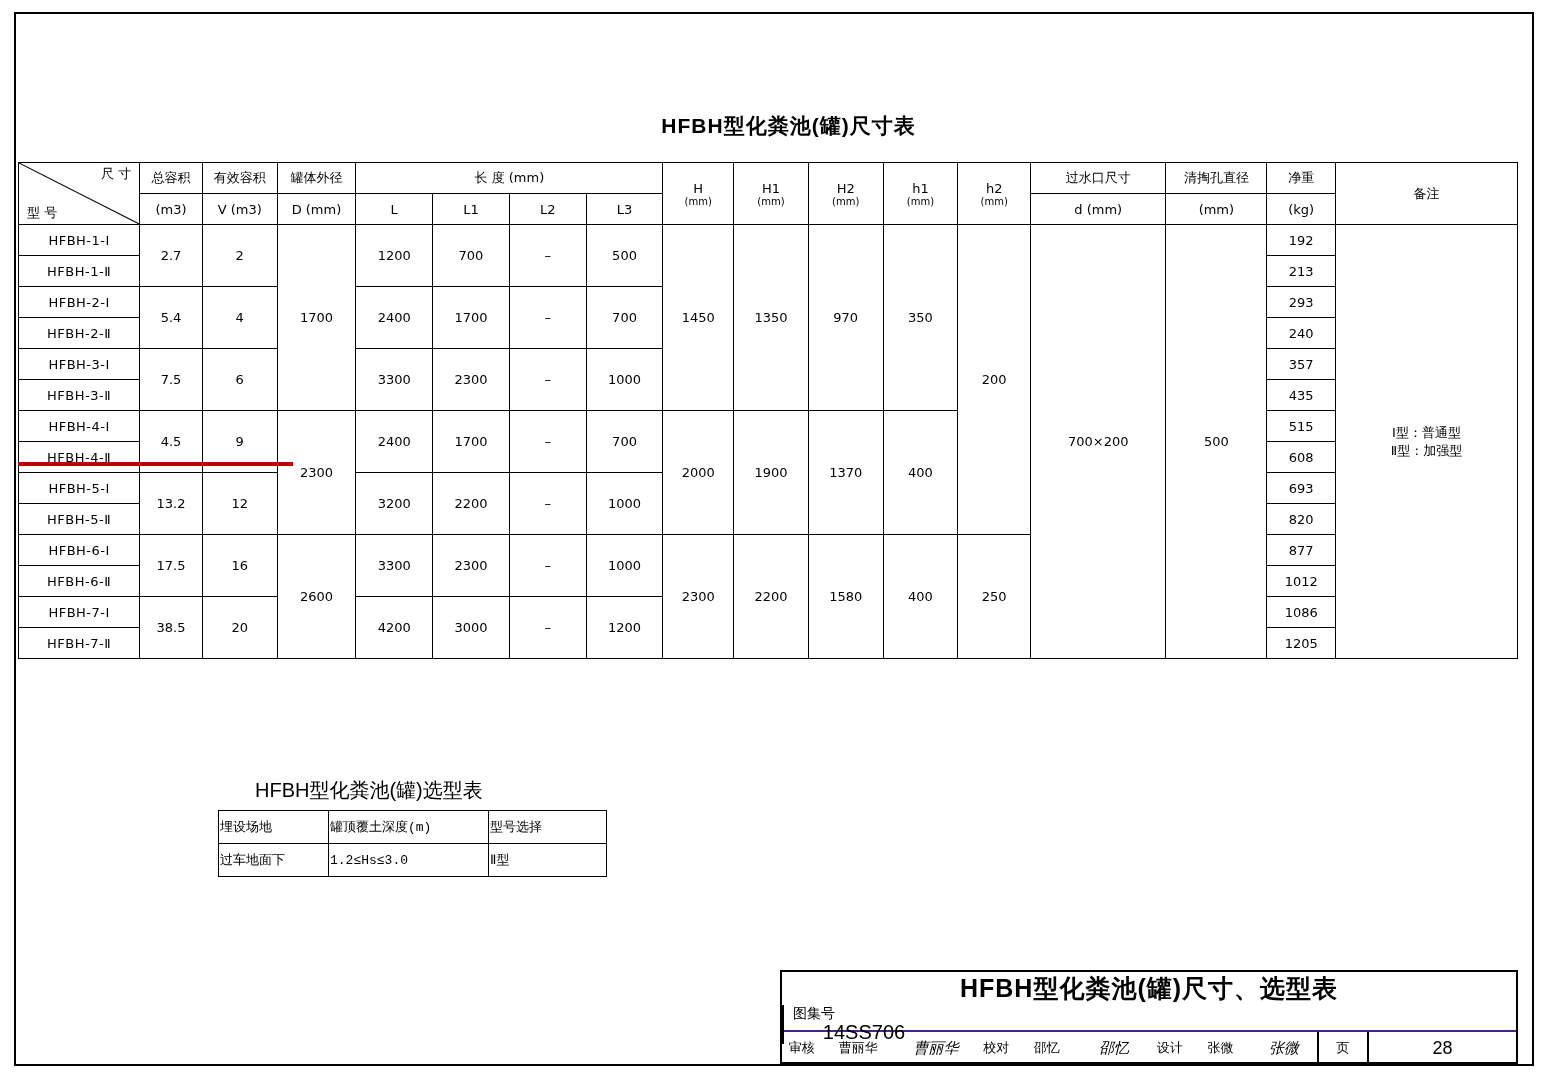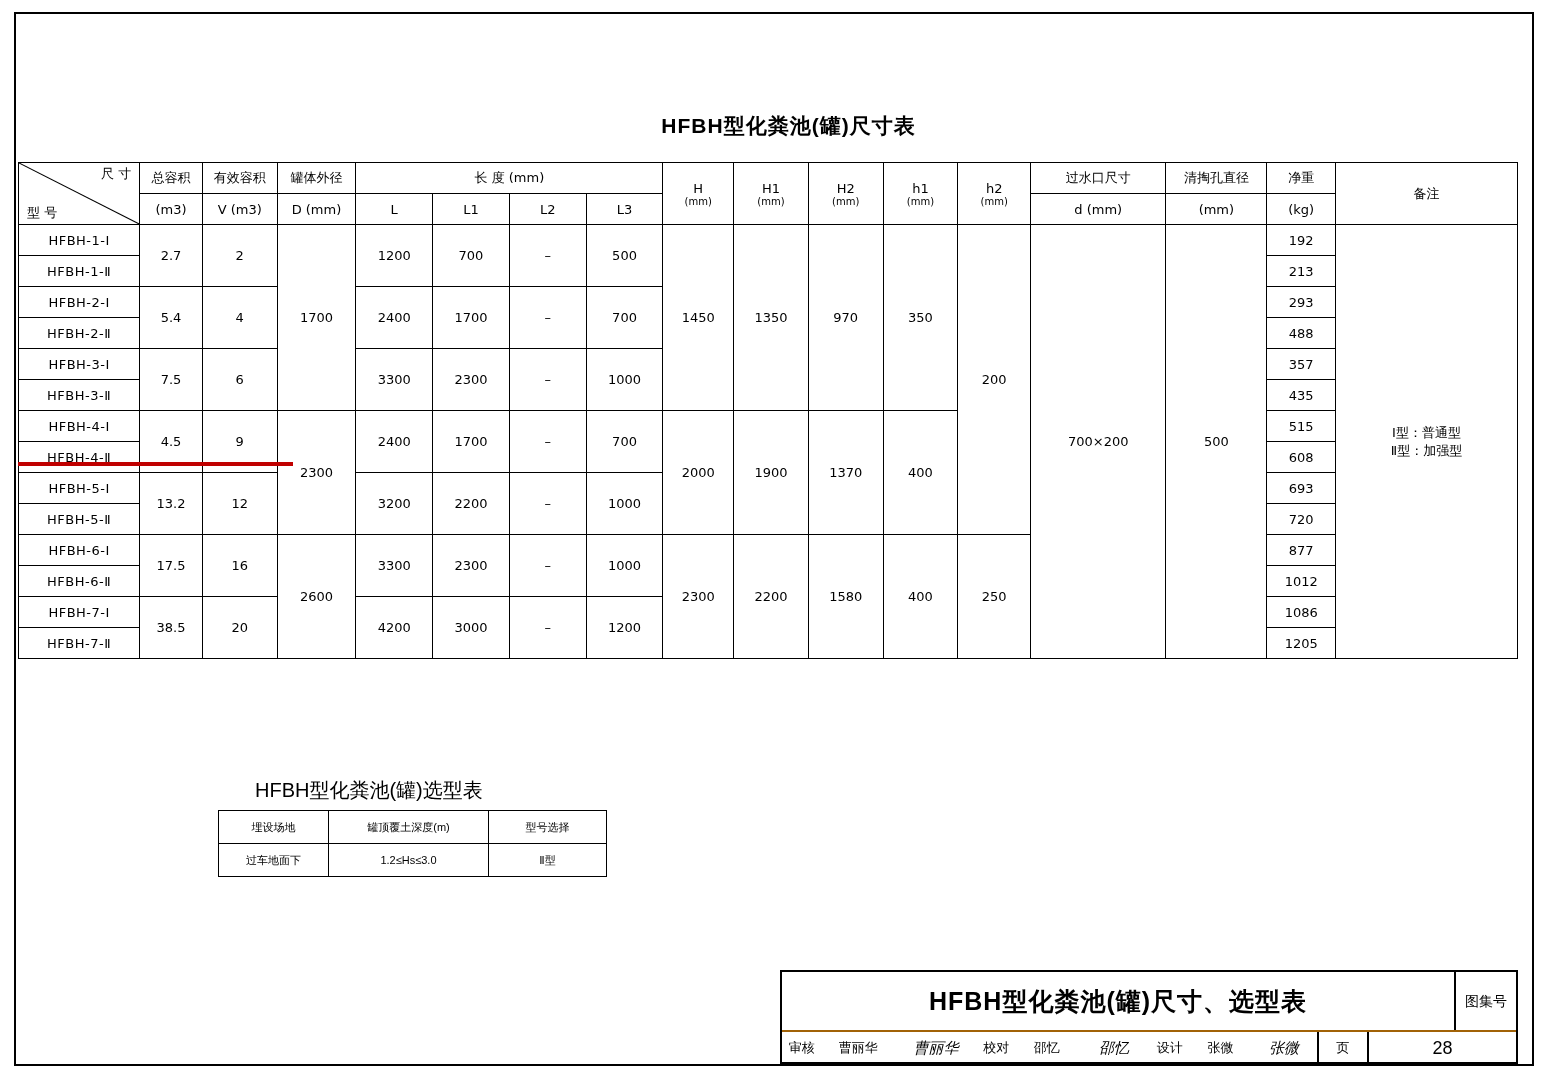--- a/index.html
+++ b/index.html
@@ -42,30 +42,30 @@
   }
   
   .sel-title{
     position:absolute;left:255px;top:777px;font-size:20px;font-weight:normal;
   }
   .sel-table{
     position:absolute;left:218px;top:810px;border-collapse:collapse;
     table-layout:fixed;width:388px;
   }
   .sel-table td{
-    border:1px solid #000;text-align:center;font-size:11px;height:30px;
-    font-family:Liberation Sans, sans-serif;
+    border:1px solid #000;text-align:left;font-size:13px;height:30px;
+    font-family:Liberation Mono, monospace;
   }
   .sel-table td.lbl{line-height:15px;}
   
   .titleblock{
     position:absolute;left:780px;top:970px;width:738px;height:94px;
     border:2px solid #000;box-sizing:border-box;
   }
-  .tb-row1{display:flex;height:58px;border-bottom:2px solid #a16207;}
+  .tb-row1{display:flex;height:58px;border-bottom:2px solid #4c1d95;flex-direction:column;}
   .tb-name{
     flex:1;display:flex;align-items:center;justify-content:center;
     font-size:25px;font-weight:bold;letter-spacing:1px;
   }
   .tb-idlabel{
     width:60px;border-left:2px solid #000;display:flex;align-items:center;
     justify-content:center;font-size:14px;line-height:16px;text-align:center;
   }
   .tb-idval{
     width:160px;border-left:2px solid #000;display:flex;align-items:center;
@@ -188,21 +188,21 @@
     <td rowspan="2">5.4</td>
     <td rowspan="2">4</td>
     <td rowspan="2">2400</td>
     <td rowspan="2">1700</td>
     <td rowspan="2">–</td>
     <td rowspan="2">700</td>
     <td>293</td>
   </tr>
   <tr>
     <td class="model">HFBH-2-Ⅱ</td>
-    <td>488</td>
+    <td>240</td>
   </tr>
 
   <tr>
     <td class="model">HFBH-3-Ⅰ</td>
     <td rowspan="2">7.5</td>
     <td rowspan="2">6</td>
     <td rowspan="2">3300</td>
     <td rowspan="2">2300</td>
     <td rowspan="2">–</td>
     <td rowspan="2">1000</td>
@@ -238,21 +238,21 @@
     <td rowspan="2">13.2</td>
     <td rowspan="2">12</td>
     <td rowspan="2">3200</td>
     <td rowspan="2">2200</td>
     <td rowspan="2">–</td>
     <td rowspan="2">1000</td>
     <td>693</td>
   </tr>
   <tr>
     <td class="model">HFBH-5-Ⅱ</td>
-    <td>720</td>
+    <td>820</td>
   </tr>
 
   <tr>
     <td class="model">HFBH-6-Ⅰ</td>
     <td rowspan="2">17.5</td>
     <td rowspan="2">16</td>
     <td rowspan="4">2600</td>
     <td rowspan="2">3300</td>
     <td rowspan="2">2300</td>
     <td rowspan="2">–</td>
@@ -307,20 +307,21 @@
       <td>1.2≤Hs≤3.0</td>
       <td>Ⅱ型</td>
     </tr>
   </tbody>
 </table>
 
 <div class="titleblock">
   <div class="tb-row1">
     <div class="tb-name">HFBH型化粪池(罐)尺寸、选型表</div>
     <div class="tb-idlabel">图集号</div>
+    <div class="tb-idval">14SS706</div>
   </div>
   <div class="tb-row2">
     <div class="tb-cell" style="width:36px">审核</div>
     <div class="tb-cell" style="width:76px">曹丽华</div>
     <div class="tb-cell tb-sign" style="width:84px">曹丽华</div>
     <div class="tb-cell" style="width:36px">校对</div>
     <div class="tb-cell" style="width:62px">邵忆</div>
     <div class="tb-cell tb-sign" style="width:74px">邵忆</div>
     <div class="tb-cell" style="width:36px">设计</div>
     <div class="tb-cell" style="width:62px">张微</div>

